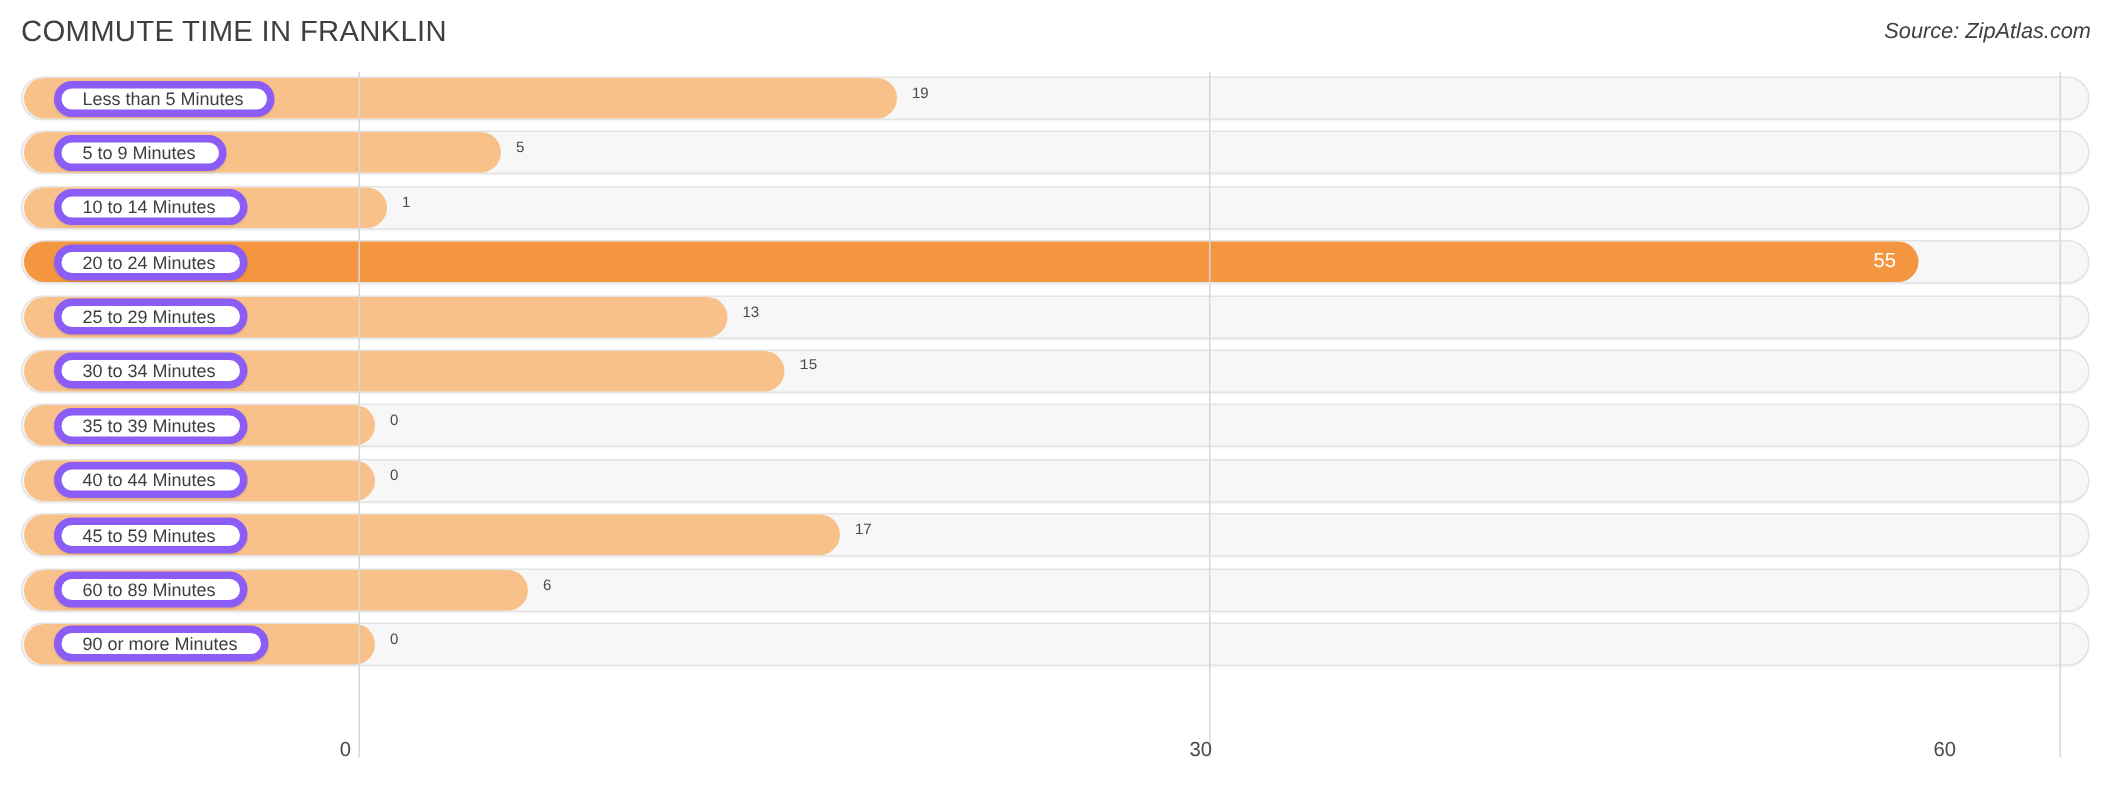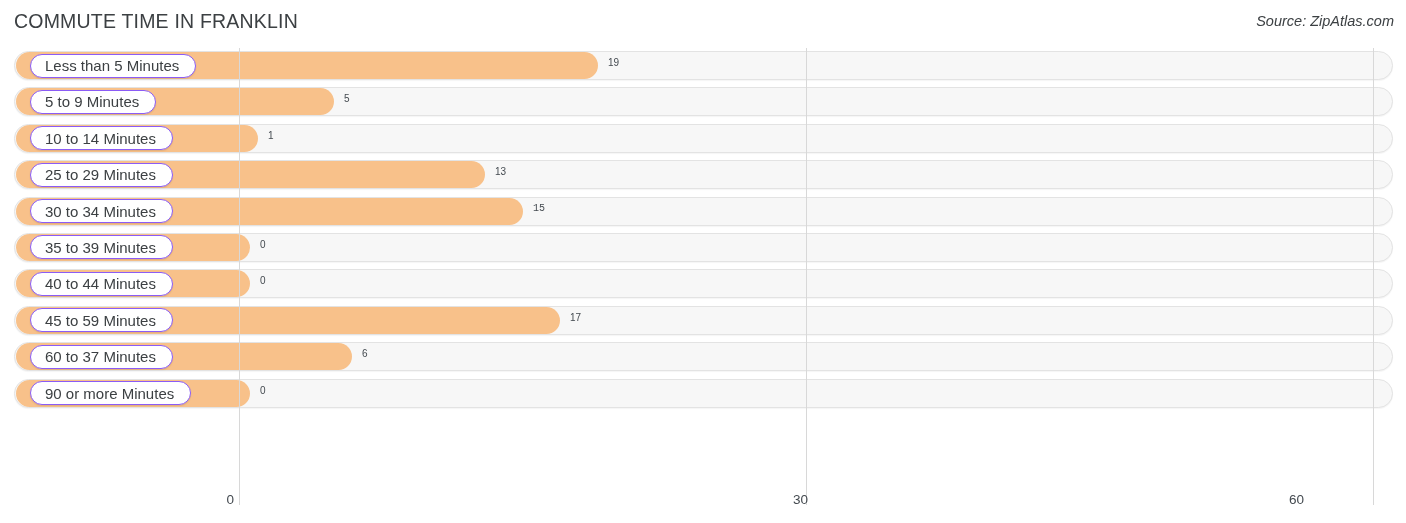--- a/index.html
+++ b/index.html
@@ -107,31 +107,31 @@
     border-radius: 14px;
     z-index: 2;
   }
   .bar.is-max {
     background: #f3963f;
   }
 
   
   .label-pill {
     position: absolute;
-    left: 30px;
+    left: 36px;
     top: 5.5px;
     height: 24px;
     display: flex;
     align-items: center;
     padding: 0 16px 0 14px;
     box-sizing: border-box;
     background: #ffffff;
-    border: 1px solid #8b5cf6;
+    border: 5px solid #8b5cf6;
     border-radius: 13px;
-    font-size: 15px;
+    font-size: 12px;
     color: #3c4043;
     white-space: nowrap;
     z-index: 4;
     box-shadow: 0 1px 1.5px rgba(0,0,0,0.10);
   }
 
   
   .value-out {
     position: absolute;
     top: 9px;
@@ -202,20 +202,26 @@
           <div class="value-out" style="left: 344px;">5</div>
         </div>
         <div class="row">
           <div class="track"></div>
           <div class="bar" style="width: 242px;"></div>
           <div class="label-pill">10 to 14 Minutes</div>
           <div class="value-out" style="left: 268px;">1</div>
         </div>
         <div class="row">
           <div class="track"></div>
+          <div class="bar is-max" style="width: 1263px;"></div>
+          <div class="label-pill">20 to 24 Minutes</div>
+          <div class="value-in" style="left: 1249px;">55</div>
+        </div>
+        <div class="row">
+          <div class="track"></div>
           <div class="bar" style="width: 469px;"></div>
           <div class="label-pill">25 to 29 Minutes</div>
           <div class="value-out" style="left: 495px;">13</div>
         </div>
         <div class="row">
           <div class="track"></div>
           <div class="bar" style="width: 507px;"></div>
           <div class="label-pill">30 to 34 Minutes</div>
           <div class="value-out" style="left: 533px; font-family: Liberation Mono, monospace;">15</div>
         </div>
@@ -233,21 +239,21 @@
         </div>
         <div class="row">
           <div class="track"></div>
           <div class="bar" style="width: 544px;"></div>
           <div class="label-pill">45 to 59 Minutes</div>
           <div class="value-out" style="left: 570px;">17</div>
         </div>
         <div class="row">
           <div class="track"></div>
           <div class="bar" style="width: 336px;"></div>
-          <div class="label-pill">60 to 37 Minutes</div>
+          <div class="label-pill">60 to 89 Minutes</div>
           <div class="value-out" style="left: 362px;">6</div>
         </div>
         <div class="row">
           <div class="track"></div>
           <div class="bar" style="width: 234px;"></div>
           <div class="label-pill">90 or more Minutes</div>
           <div class="value-out" style="left: 260px;">0</div>
         </div>
       </div>
   </div>

